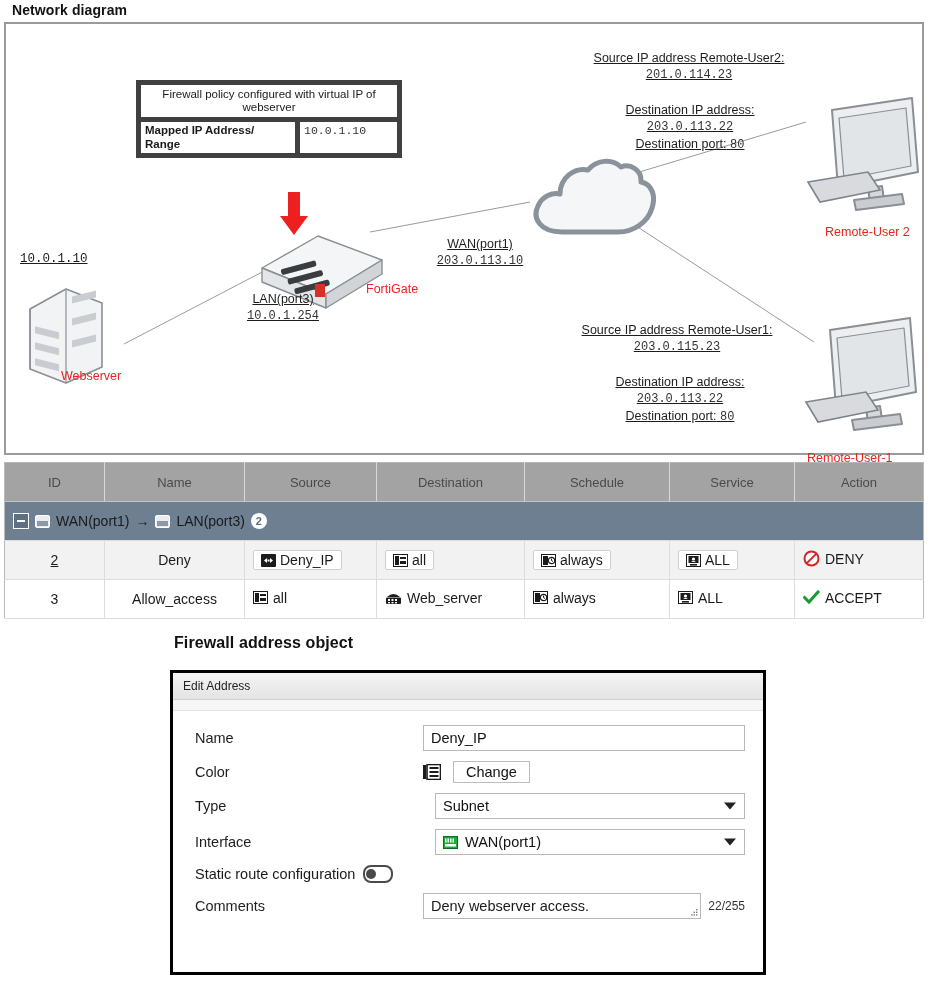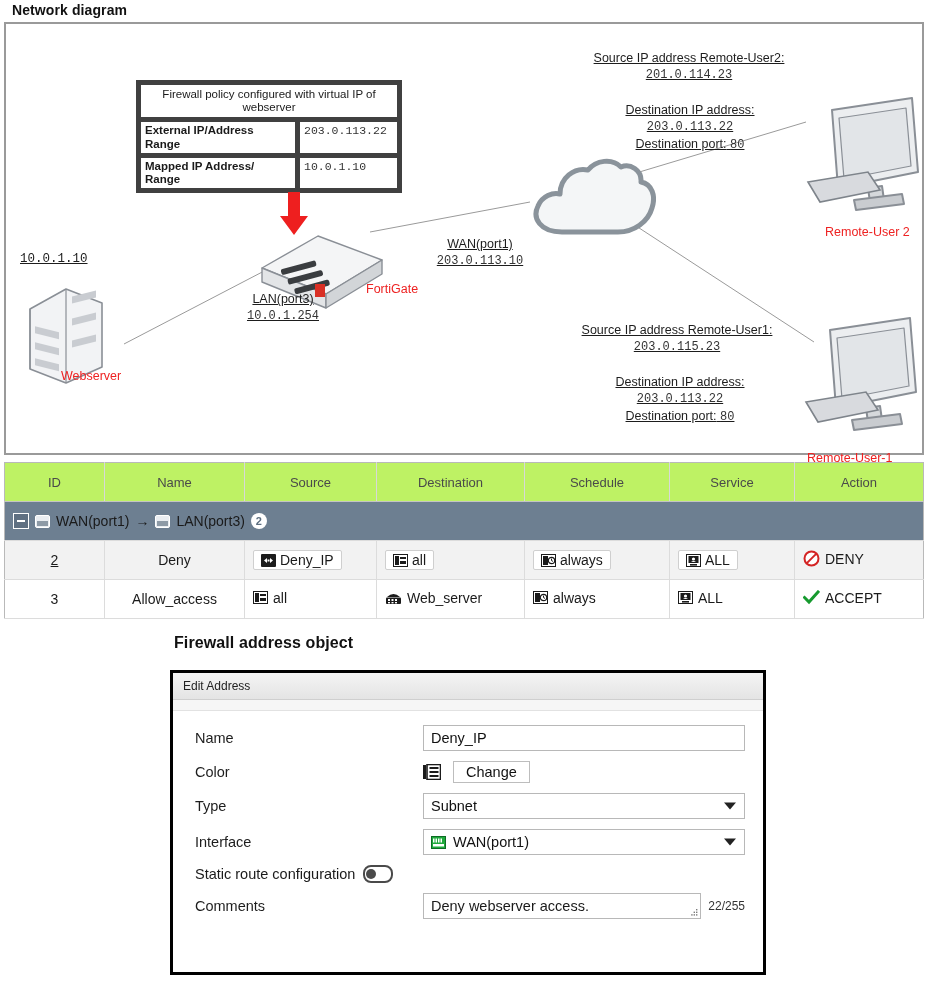--- a/index.html
+++ b/index.html
@@ -61,21 +61,21 @@
   #lbl-ru1{left:801px;top:427px;}
 
   
   #policy-table{
     position:absolute;left:4px;top:462px;width:920px;
     border:1px solid #b9b9b9;border-collapse:collapse;background:#fff;
     table-layout:fixed;
   }
   #policy-table th{
     font-weight:normal;font-size:13px;color:#4a4a4a;
-    background:#bef264;border-right:1px solid #d8d8d8;
+    background:#a3a3a3;border-right:1px solid #d8d8d8;
     border-bottom:1px solid #c4c4c4;
     height:36px;
   }
   #policy-table th:last-child{border-right:none;}
   #policy-table td{
     border-right:1px solid #dcdcdc;border-bottom:1px solid #dcdcdc;
     height:38px;font-size:14px;color:#1a1a1a;padding:0 8px;
   }
   #policy-table td:last-child{border-right:none;}
   tr.grouprow td{
@@ -118,21 +118,21 @@
   }
   #dialog-sep{height:10px;background:#f6f6f6;border-bottom:1px solid #e2e2e2;}
   #dialog-body{padding:14px 18px 8px 22px;}
   .frow{display:flex;align-items:center;margin-bottom:10px;}
   .flabel{width:228px;font-size:14.5px;color:#1d1d1d;}
   .finput{
     flex:1;height:26px;border:1px solid #b8b8b8;background:#fff;
     display:flex;align-items:center;padding:0 7px;font-size:14.5px;color:#111;
     box-sizing:border-box;
   }
-  .fselect{position:relative;padding-right:26px;}
+  .fselect{position:relative;padding-right:26px;margin-left:12px;}
   .caret{
     position:absolute;right:8px;top:50%;transform:translateY(-50%);
     width:0;height:0;border-left:6px solid transparent;border-right:6px solid transparent;
     border-top:7px solid #222;
   }
   .btn{
     border:1px solid #bdbdbd;background:#fff;padding:2px 12px;
     font-size:14.5px;color:#111;cursor:pointer;
   }
   .toggle{
@@ -220,24 +220,20 @@
       </g>
       <g stroke="#7e848b" stroke-width="1.6" fill="#d8dade">
         <path d="M2 86 L62 76 L74 94 L14 106 Z"></path>
       </g>
     </svg>
 
     <table id="vip-table">
       <tbody>
           <tr>
         <td class="vip-head" colspan="2">Firewall policy configured with virtual IP of webserver</td>
-      </tr>
-      <tr>
-        <td class="vip-lbl">External IP/Address Range</td>
-        <td class="vip-val">203.0.113.22</td>
       </tr>
       <tr>
         <td class="vip-lbl">Mapped IP Address/ Range</td>
         <td class="vip-val">10.0.1.10</td>
       </tr>
     </tbody>
       </table>
 
     <svg id="vip-arrow" viewBox="0 0 30 44">
       <path d="M9 0 L21 0 L21 24 L29 24 L15 43 L1 24 L9 24 Z" fill="#ee1f1f"></path>

